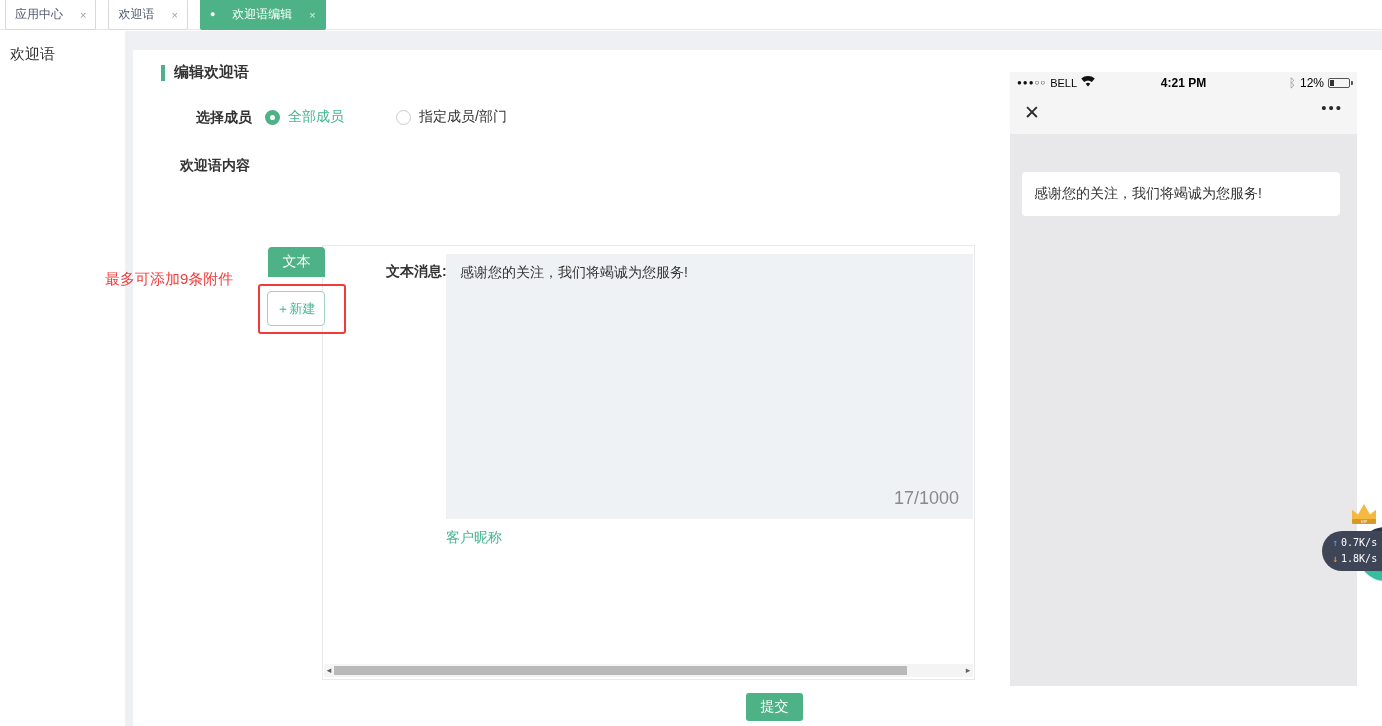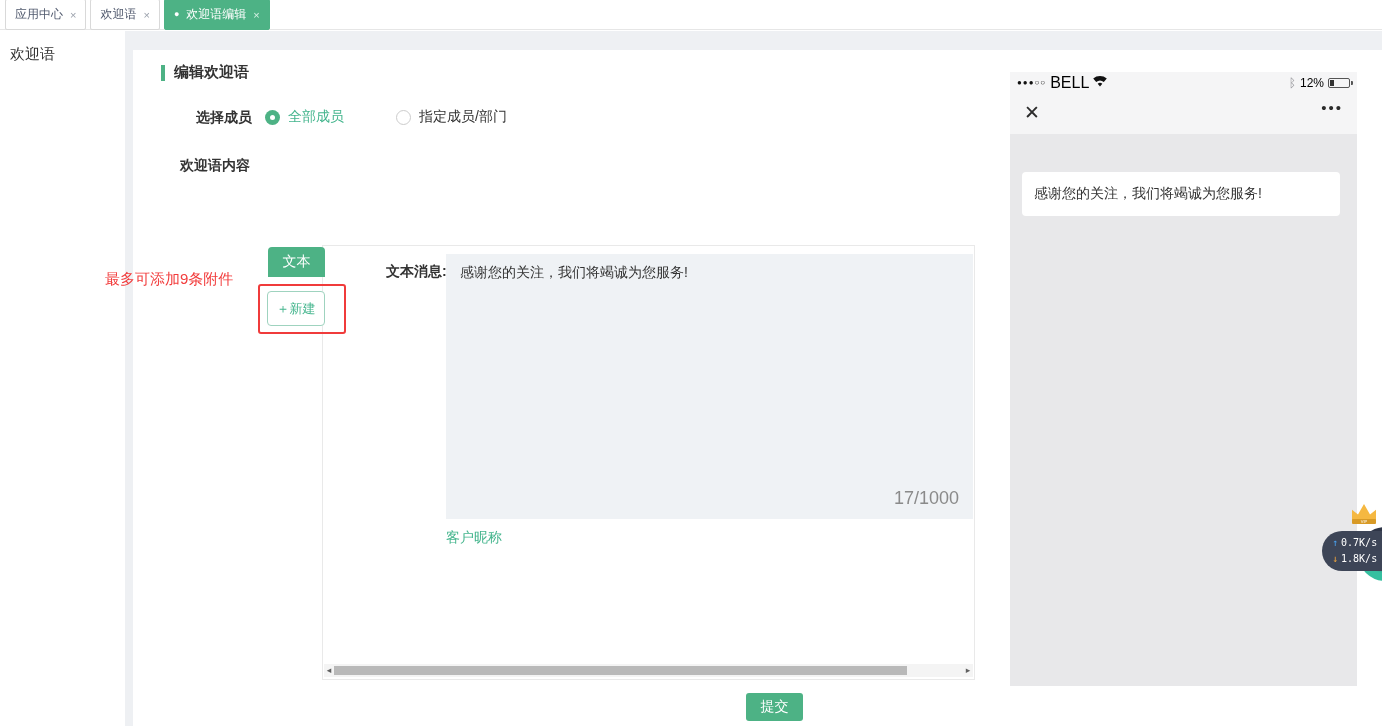--- a/index.html
+++ b/index.html
@@ -3,22 +3,22 @@
 <meta charset="utf-8">
 <style>
   * { margin:0; padding:0; box-sizing:border-box; }
   html,body { width:1382px; height:726px; }
   body { font-family:"Liberation Sans","DejaVu Sans",sans-serif; background:#fff; }
   #app { position:relative; width:1382px; height:726px; overflow:hidden; background:#fff; }
 
   
   .tabbar { position:absolute; left:0; top:0; width:1382px; height:30px; background:#fff;
             border-bottom:1px solid #e6e6e6; display:flex; align-items:center; padding-left:5px; }
-  .tab { height:31px; display:flex; align-items:center; gap:7px; padding:0 9px;
-         border:1px solid #d9d9d9; border-radius:2px; margin-right:4px; font-size:12px;
+  .tab { height:31px; display:flex; align-items:center; gap:17px; padding:0 9px;
+         border:1px solid #d9d9d9; border-radius:2px; margin-right:12px; font-size:12px;
          color:#515a6e; background:#fff; cursor:pointer; }
   .tab .tab-close { color:#9aa0ab; font-size:11px; }
   .tab.active { background:#4db285; border-color:#4db285; color:#fff; }
   .tab.active .tab-close { color:#d9f2e6; }
   .tab.active .tab-dot { color:#fff; font-size:9px; line-height:1; }
 
   
   .sidebar { position:absolute; left:0; top:31px; width:125px; height:695px; background:#fff; }
   .sidebar-item { padding:14px 0 0 10px; font-size:15px; color:#333; cursor:pointer; }
 
@@ -73,21 +73,21 @@
              display:flex; align-items:center; }
   .hs-arrow { width:10px; font-size:9px; color:#606060; text-align:center; cursor:pointer; line-height:13px; }
   .hs-track { position:relative; flex:1; height:13px; cursor:pointer; }
   .hs-thumb { position:absolute; left:0; top:2px; width:573px; height:9px; background:#b9b9b9; cursor:grab; }
 
   
   .phone { position:absolute; left:1010px; top:72px; width:347px; height:614px; }
   .ph-status { position:absolute; left:0; top:0; width:347px; height:21px; background:#f5f5f6;
                display:flex; align-items:center; font-size:12px; color:#000; padding:0 7px; }
   .ph-signal { font-size:8px; letter-spacing:1px; color:#111; }
-  .ph-carrier { margin-left:4px; font-size:16px; }
+  .ph-carrier { margin-left:4px; font-size:11px; }
   .wifi-icon { margin-left:4px; display:inline-block; }
   .ph-time { position:absolute; left:0; width:347px; text-align:center; font-weight:bold; font-size:12px; }
   .ph-status-right { margin-left:auto; display:flex; align-items:center; gap:4px; z-index:1; }
   .bt-icon { color:#8e8e93; font-size:12px; }
   .battery { width:22px; height:10px; border:1px solid #555; border-radius:2px; position:relative; }
   .battery::before { content:""; position:absolute; left:1px; top:1px; bottom:1px; width:4px; background:#333; }
   .battery::after { content:""; position:absolute; right:-4px; top:2px; width:2px; height:4px; background:#555;
                     border-radius:0 1px 1px 0; }
   .ph-nav { position:absolute; left:0; top:21px; width:347px; height:41px; background:#f5f5f6; }
   .ph-close { position:absolute; left:14px; top:8px; font-size:19px; font-weight:bold; color:#2b2b2b; cursor:pointer; }
@@ -177,20 +177,21 @@
       <span class="hs-arrow">◂</span>
       <div class="hs-track">
         <div class="hs-thumb"></div>
       </div>
       <span class="hs-arrow">▸</span>
     </div>
   </div>
 
   <div class="phone">
     <div class="ph-status">
+      <span class="ph-time">4:21 PM</span>
       <span class="ph-signal">●●●○○</span>
       <span class="ph-carrier">BELL</span>
       <span class="wifi-icon">
         <svg width="14" height="11" viewBox="0 0 14 11">
             <path d="M7 10.4 L9.3 7.7 A3.6 3.6 0 0 0 4.7 7.7 Z M3.2 6 A5.9 5.9 0 0 1 10.8 6 L12.3 4.2 A8.3 8.3 0 0 0 1.7 4.2 Z M0.3 2.6 L1.7 4.2 M0.2 2.5 A10.6 10.6 0 0 1 13.8 2.5 L12.3 4.2 A8.3 8.3 0 0 0 1.7 4.2 Z" fill="#111"></path>
           </svg>
       </span>
       <span class="ph-status-right">
         <span class="bt-icon">ᛒ</span>
         <span>12%</span>

